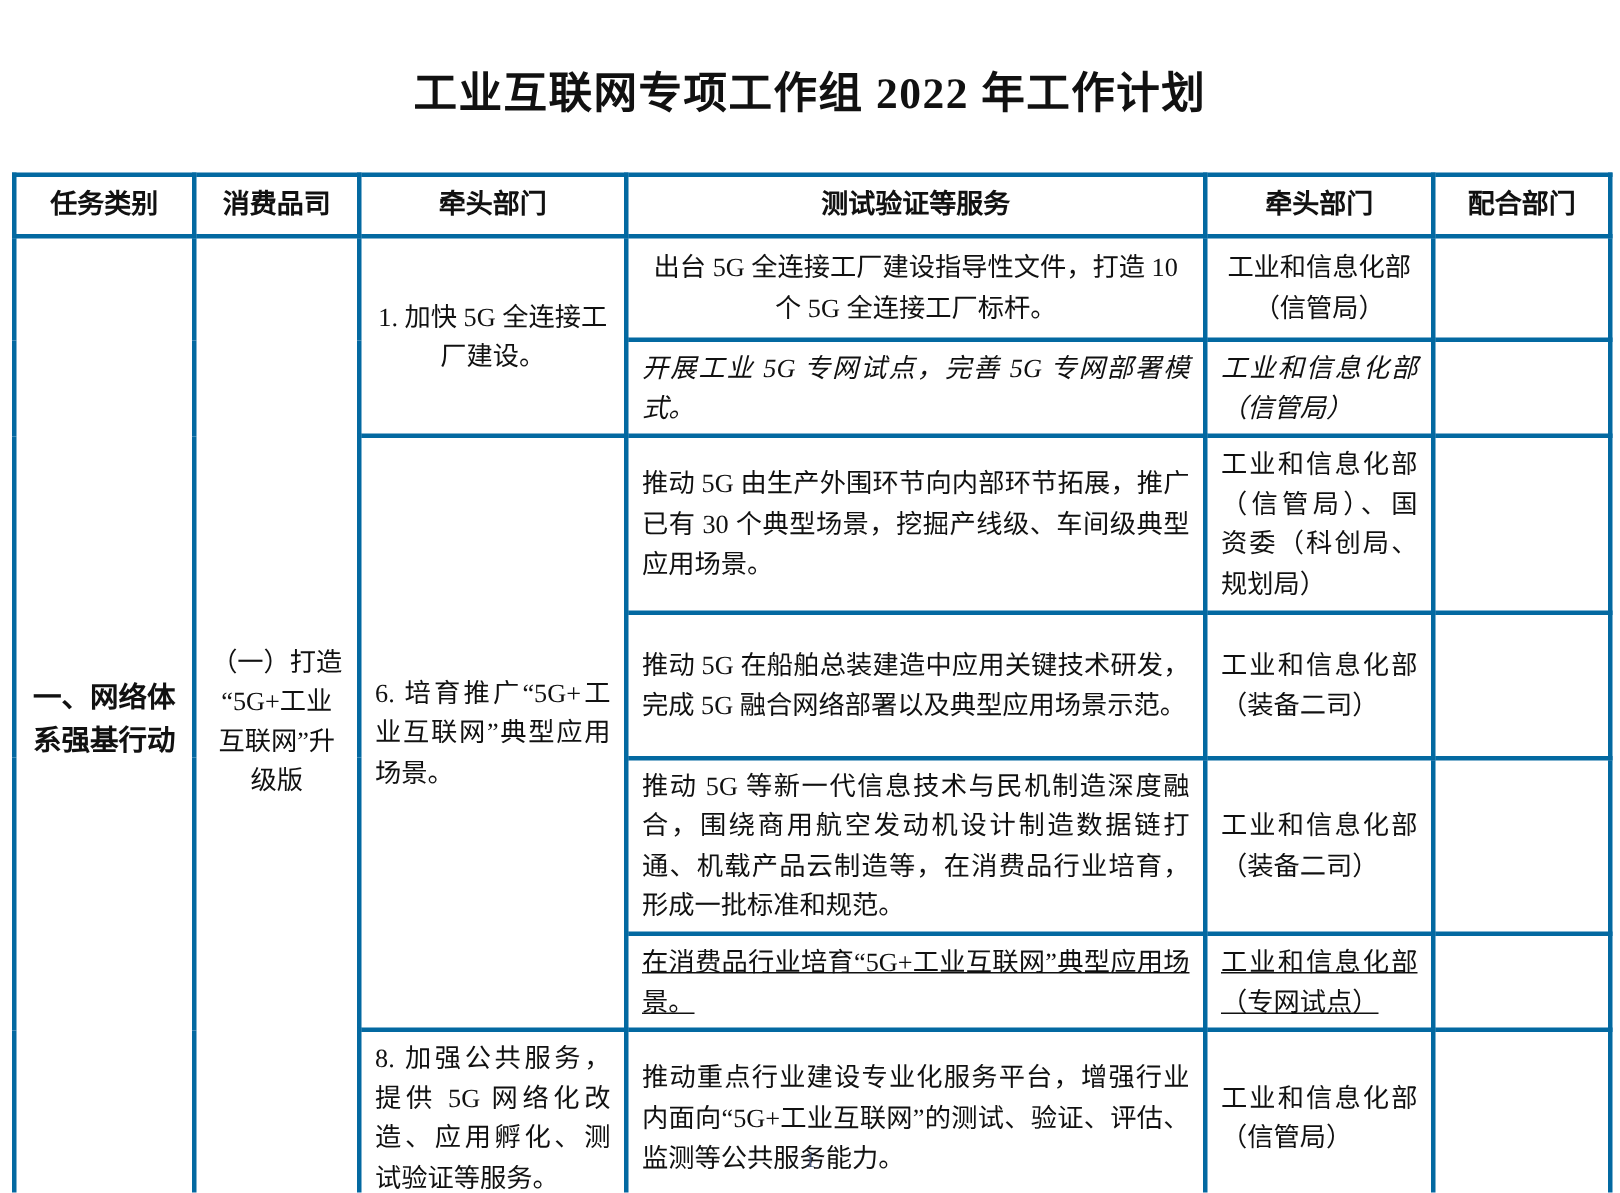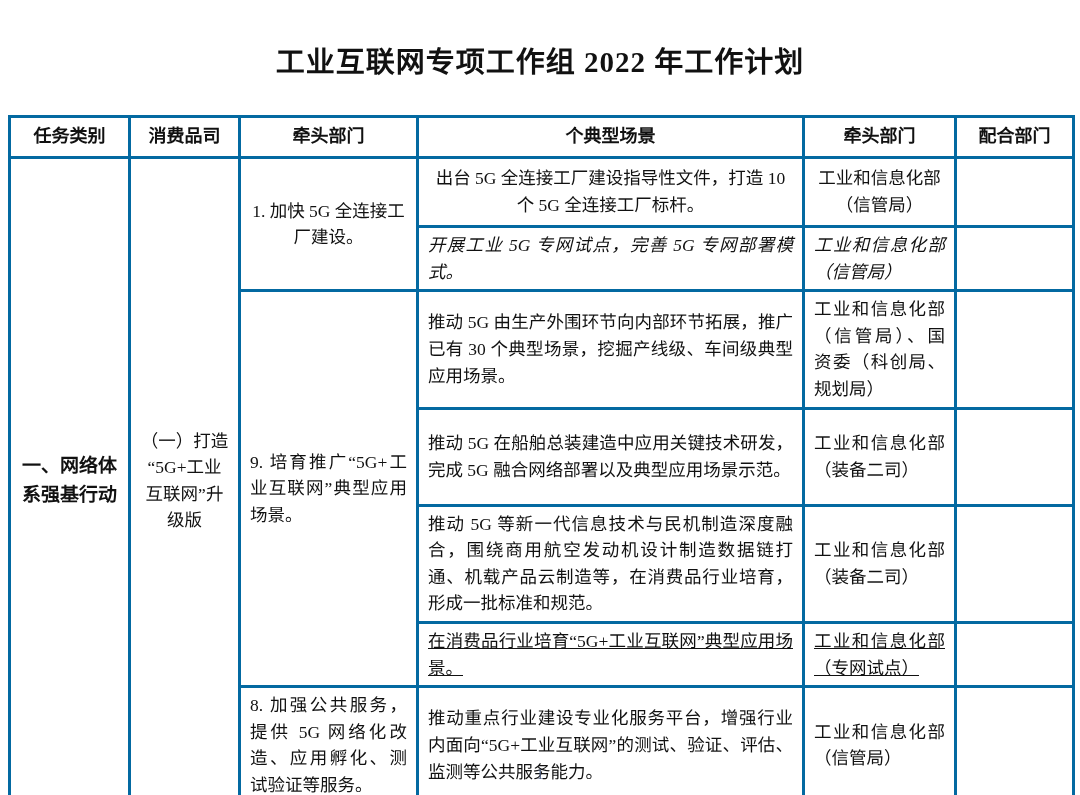--- a/index.html
+++ b/index.html
@@ -113,41 +113,41 @@
       <col class="c3">
       <col class="c4">
       <col class="c5">
       <col class="c6">
   </colgroup>
   <thead>
     <tr>
       <th>任务类别</th>
       <th>消费品司</th>
       <th>牵头部门</th>
-      <th>个典型场景</th>
+      <th>测试验证等服务</th>
       <th>牵头部门</th>
       <th>配合部门</th>
     </tr>
   </thead>
   <tbody>
     <tr class="r1">
       <td class="task-cat" rowspan="7">一、网络体系强基行动</td>
       <td class="key-work" rowspan="7">（一）打造“5G+工业互联网”升级版</td>
       <td class="measure" rowspan="2">1. 加快 5G 全连接工厂建设。</td>
       <td class="target">出台 5G 全连接工厂建设指导性文件，打造 10 个 5G 全连接工厂标杆。</td>
       <td class="lead">工业和信息化部（信管局）</td>
       <td class="support"></td>
     </tr>
     <tr class="r2">
       <td class="target">开展工业 5G 专网试点，完善 5G 专网部署模式。</td>
       <td class="lead">工业和信息化部（信管局）</td>
       <td class="support"></td>
     </tr>
     <tr class="r3 group-start">
-      <td class="measure" rowspan="4">9. 培育推广“5G+工业互联网”典型应用场景。</td>
+      <td class="measure" rowspan="4">6. 培育推广“5G+工业互联网”典型应用场景。</td>
       <td class="target">推动 5G 由生产外围环节向内部环节拓展，推广已有 30 个典型场景，挖掘产线级、车间级典型应用场景。</td>
       <td class="lead">工业和信息化部（信管局）、国资委（科创局、规划局）</td>
       <td class="support"></td>
     </tr>
     <tr class="r4">
       <td class="target">推动 5G 在船舶总装建造中应用关键技术研发，完成 5G 融合网络部署以及典型应用场景示范。</td>
       <td class="lead">工业和信息化部（装备二司）</td>
       <td class="support"></td>
     </tr>
     <tr class="r5">

